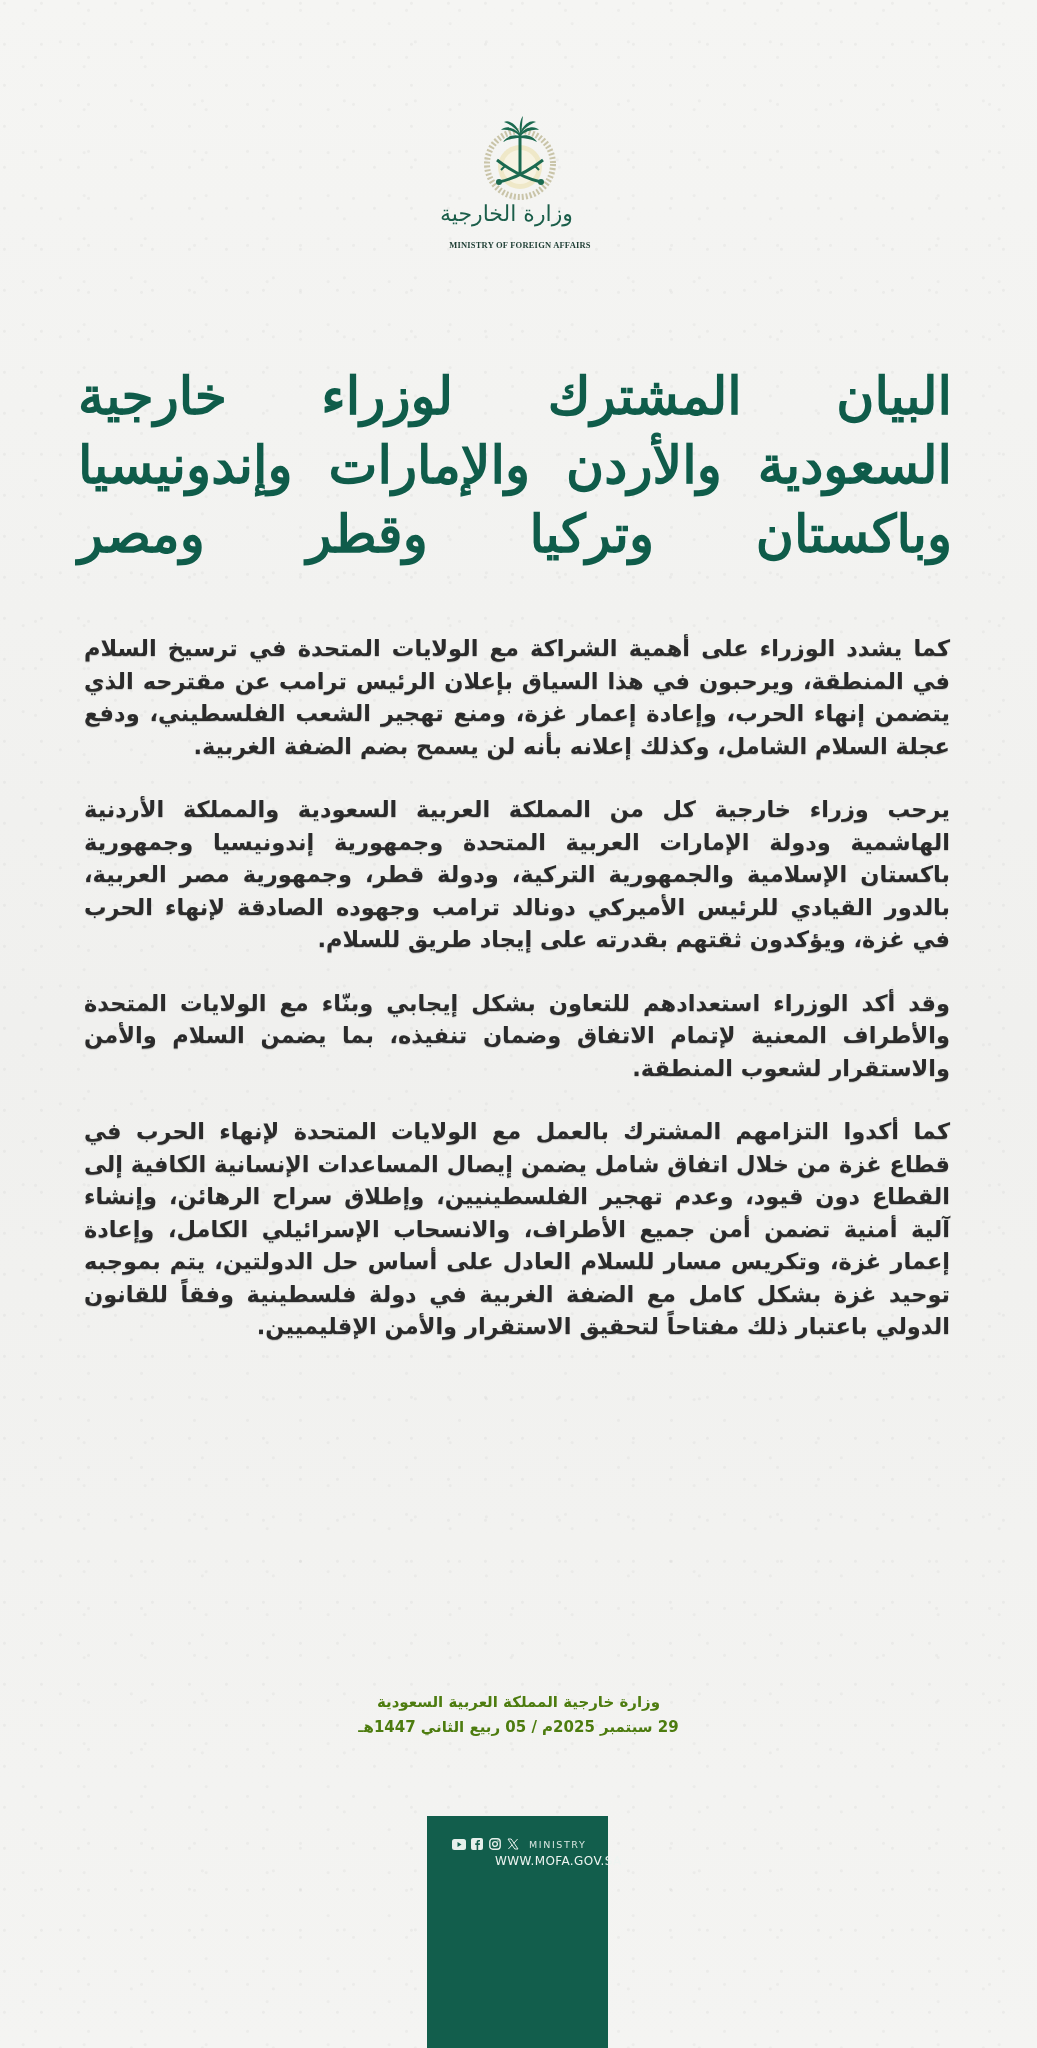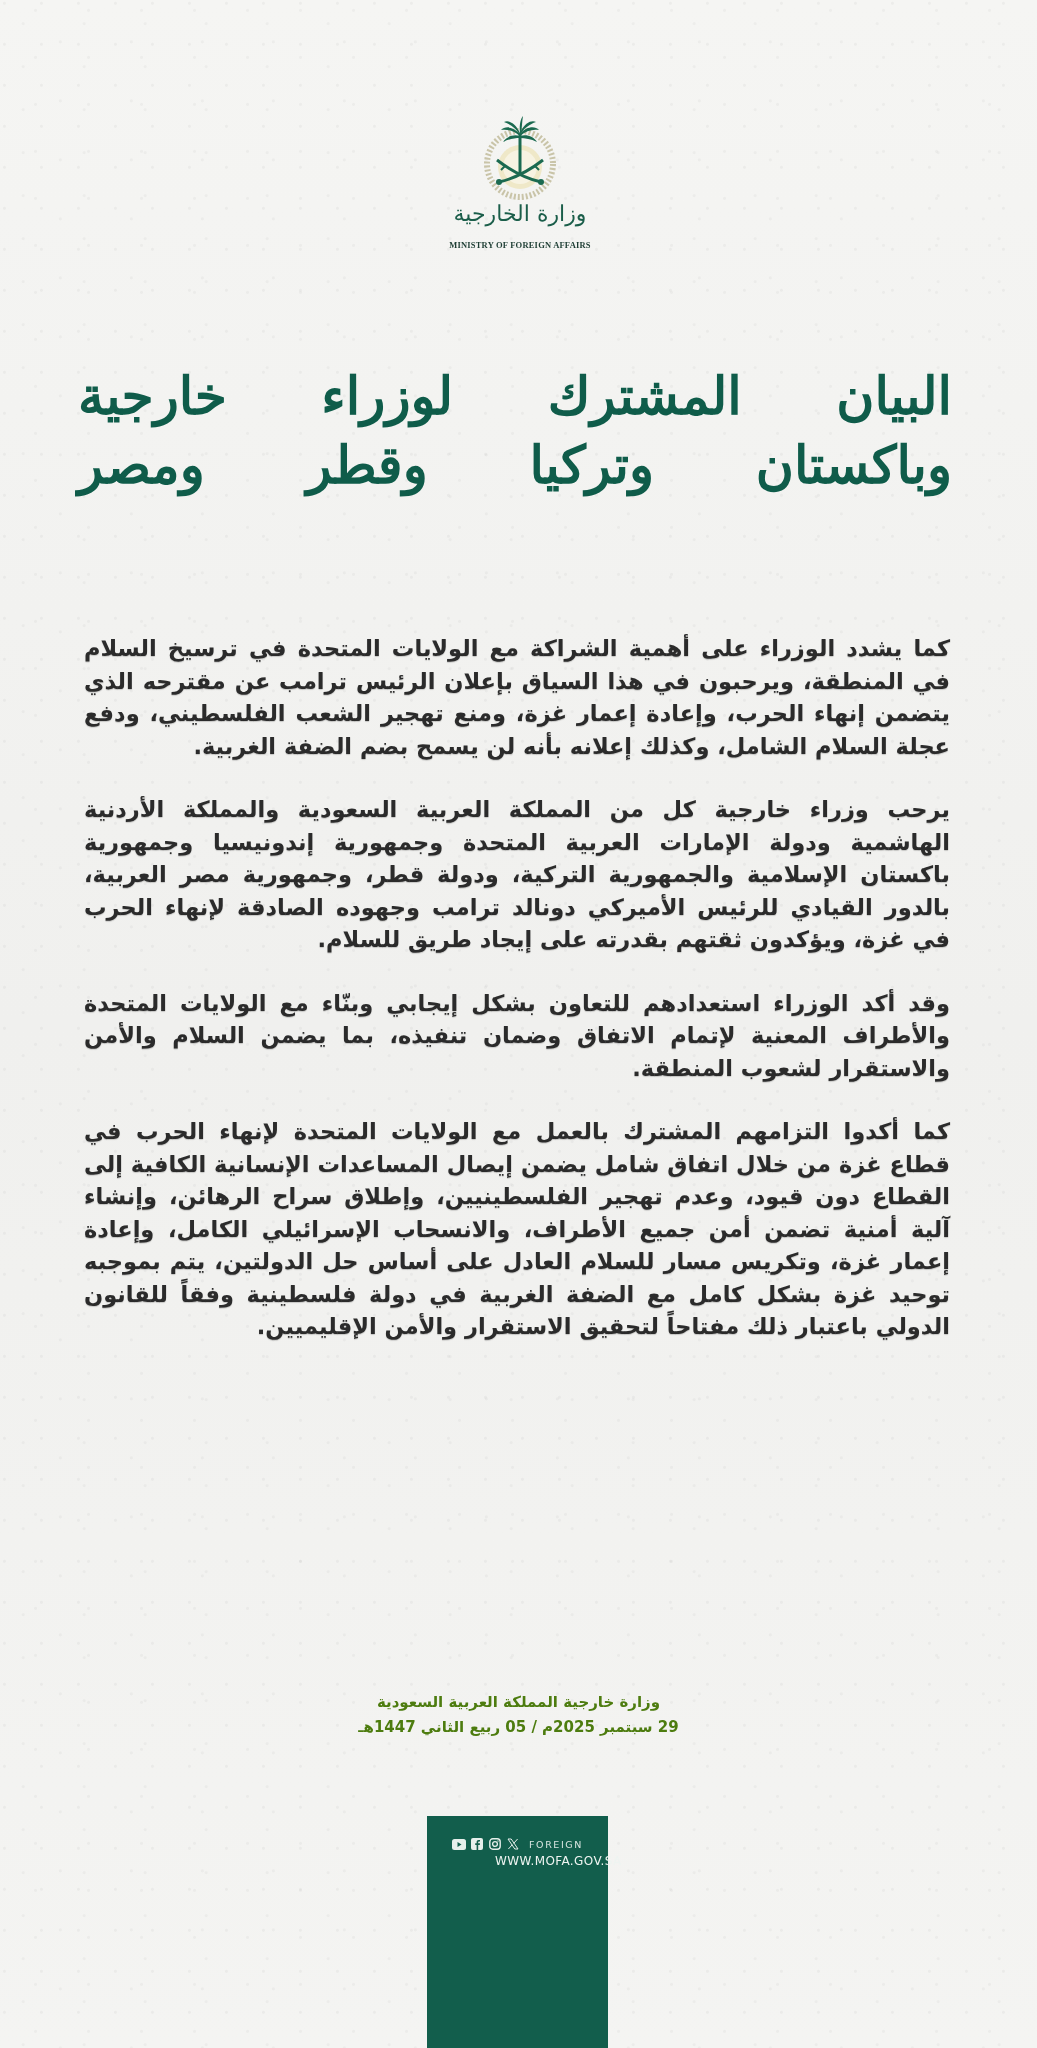--- a/index.html
+++ b/index.html
@@ -32,21 +32,21 @@
       left: 35px;
       top: 0;
       width: 90px;
       height: 90px;
     }
     .logo-ar {
       position: absolute;
       left: 0;
       width: 160px;
       top: 88px;
-      text-align: center;
+      text-align: left;
       font-family: "DejaVu Serif", serif;
       font-size: 22px;
       color: #1b5e4a;
       direction: rtl;
       line-height: 28px;
     }
     .logo-en {
       position: absolute;
       left: 0;
       width: 160px;
@@ -180,20 +180,21 @@
     <circle cx="24" cy="70" r="3" fill="#1b6a50"></circle>
     <circle cx="66" cy="70" r="3" fill="#1b6a50"></circle>
     <path d="M30 54 l-4 4 M60 54 l4 4" stroke="#1b6a50" stroke-width="2"></path>
   </svg>
   <div class="logo-ar">وزارة الخارجية</div>
   <div class="logo-en">MINISTRY OF FOREIGN AFFAIRS</div>
 </div>
 
 <h1 class="title" style="margin:0;">
   <span class="line">البيان المشترك لوزراء خارجية</span>
+  <span class="line">السعودية والأردن والإمارات وإندونيسيا</span>
   <span class="line">وباكستان وتركيا وقطر ومصر</span>
 </h1>
 
 <div class="body">
   <p class="para">كما يشدد الوزراء على أهمية الشراكة مع الولايات المتحدة في ترسيخ السلام في المنطقة، ويرحبون في هذا السياق بإعلان الرئيس ترامب عن مقترحه الذي يتضمن إنهاء الحرب، وإعادة إعمار غزة، ومنع تهجير الشعب الفلسطيني، ودفع عجلة السلام الشامل، وكذلك إعلانه بأنه لن يسمح بضم الضفة الغربية.</p>
   <p class="para">يرحب وزراء خارجية كل من المملكة العربية السعودية والمملكة الأردنية الهاشمية ودولة الإمارات العربية المتحدة وجمهورية إندونيسيا وجمهورية باكستان الإسلامية والجمهورية التركية، ودولة قطر، وجمهورية مصر العربية، بالدور القيادي للرئيس الأميركي دونالد ترامب وجهوده الصادقة لإنهاء الحرب في غزة، ويؤكدون ثقتهم بقدرته على إيجاد طريق للسلام.</p>
   <p class="para">وقد أكد الوزراء استعدادهم للتعاون بشكل إيجابي وبنّاء مع الولايات المتحدة والأطراف المعنية لإتمام الاتفاق وضمان تنفيذه، بما يضمن السلام والأمن والاستقرار لشعوب المنطقة.</p>
   <p class="para">كما أكدوا التزامهم المشترك بالعمل مع الولايات المتحدة لإنهاء الحرب في قطاع غزة من خلال اتفاق شامل يضمن إيصال المساعدات الإنسانية الكافية إلى القطاع دون قيود، وعدم تهجير الفلسطينيين، وإطلاق سراح الرهائن، وإنشاء آلية أمنية تضمن أمن جميع الأطراف، والانسحاب الإسرائيلي الكامل، وإعادة إعمار غزة، وتكريس مسار للسلام العادل على أساس حل الدولتين، يتم بموجبه توحيد غزة بشكل كامل مع الضفة الغربية في دولة فلسطينية وفقاً للقانون الدولي باعتبار ذلك مفتاحاً لتحقيق الاستقرار والأمن الإقليميين.</p>
 </div>
 
@@ -222,16 +223,16 @@
           <circle cx="6" cy="6" r="2.4" fill="none" stroke="#e6efeb" stroke-width="1.3"></circle>
           <circle cx="9" cy="3" r="0.7" fill="#e6efeb"></circle>
         </svg>
     </span>
     <span class="social-icon">
       <svg width="12" height="12" viewBox="0 0 12 12">
           <path d="M1 1 L4.2 1 L11 11 L7.8 11 Z" fill="none" stroke="#e6efeb" stroke-width="1"></path>
           <path d="M10.6 1 L6.6 5.4 M1.4 11 L5.3 6.7" stroke="#e6efeb" stroke-width="1"></path>
         </svg>
     </span>
-    <span class="handle">FOREIGN</span>
+    <span class="handle">MINISTRY</span>
   </div>
   <div class="website">WWW.MOFA.GOV.SA</div>
 </div>
 
 </body></html>

